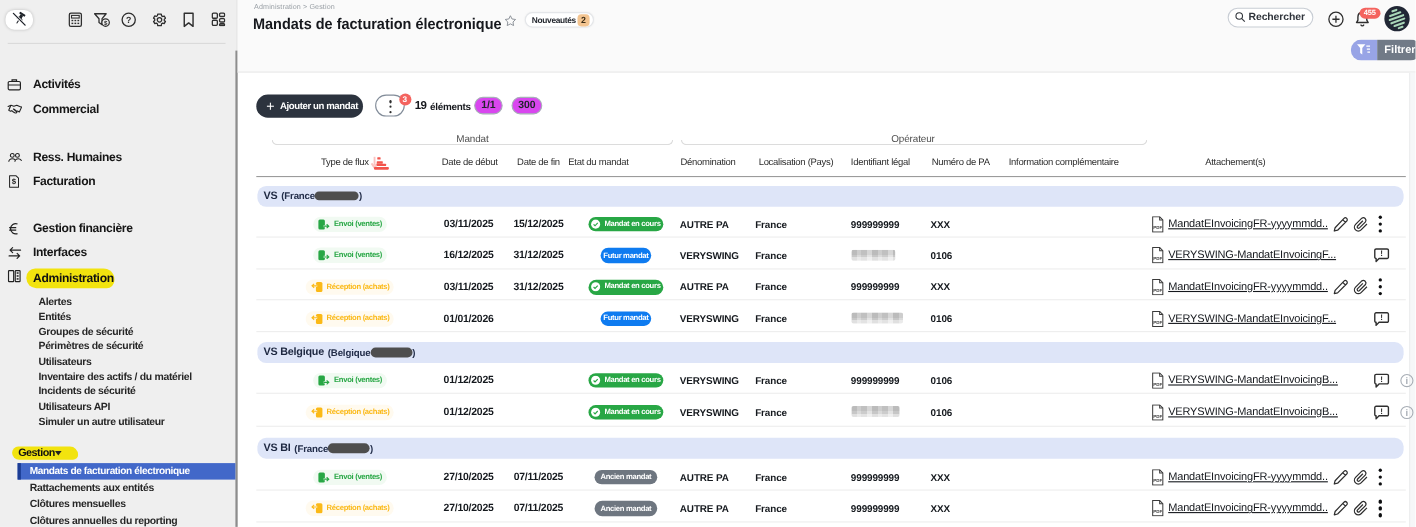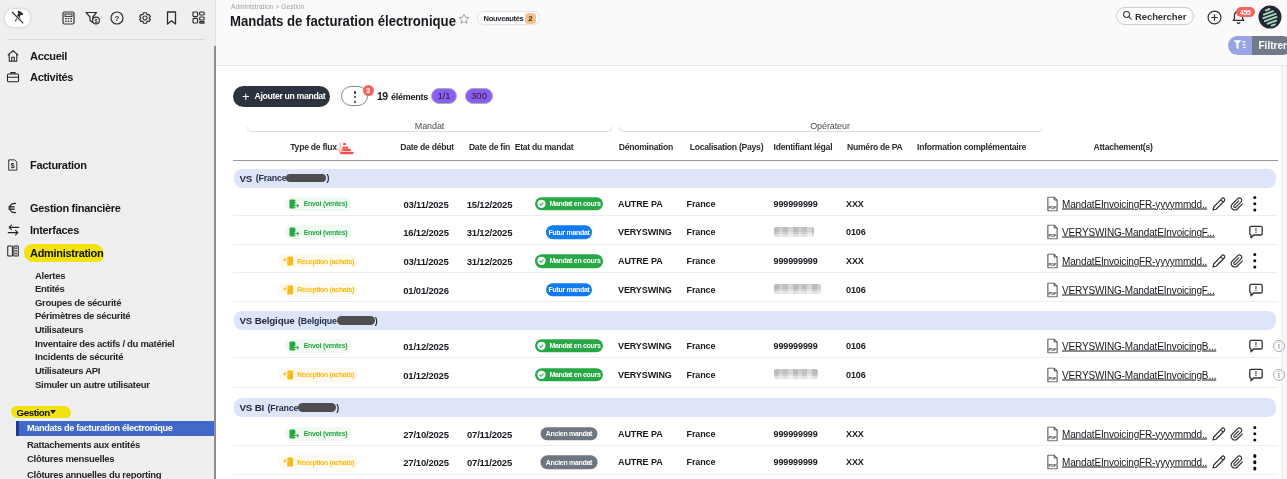--- a/index.html
+++ b/index.html
@@ -14,23 +14,23 @@
 .topico{position:absolute;top:11px}
 #sdiv{position:absolute;left:7px;top:38.5px;width:198px;height:1px;background:#dadada}
 .mi{position:absolute;left:0;width:216px;height:22px}
 .mi svg{position:absolute;left:6px;top:4px}
 .mi span{position:absolute;left:30px;top:50%;transform:translateY(-50%);font-size:11px;font-weight:700;letter-spacing:-0.3px;color:#161616;white-space:nowrap}
 .smi{position:absolute;left:35px;transform:translateY(-50%);font-size:9.5px;font-weight:700;letter-spacing:-0.3px;color:#262626;white-space:nowrap}
 .smi2{position:absolute;left:27px;transform:translateY(-50%);font-size:9.5px;font-weight:700;letter-spacing:-0.3px;color:#262626;white-space:nowrap}
 
 #topband{position:absolute;left:216px;top:0;width:1071px;height:66px;background:#fafafa;border-bottom:1px solid #e8e8e8}
 
-.opill{border:1px solid #a7aeb8;border-radius:9px;background:#8b5cf6;display:flex;align-items:center;justify-content:center;font-weight:400;color:#20242a}
-
-.hdr{position:absolute;font-size:8.6px;font-weight:700;color:#2c2c2c;white-space:nowrap;letter-spacing:-0.25px}
+.opill{border:1px solid #a7aeb8;border-radius:9px;background:#d946ef;display:flex;align-items:center;justify-content:center;font-weight:700;color:#20242a}
+
+.hdr{position:absolute;font-size:8.6px;font-weight:400;color:#2c2c2c;white-space:nowrap;letter-spacing:-0.25px}
 .hdrc{transform:translateX(-50%)}
 .garc{position:absolute;height:5px;border:1px solid #dcdcdc;border-top:none;border-radius:0 0 6px 6px}
 .glab{position:absolute;transform:translateX(-50%);font-size:9px;color:#4e4e4e;letter-spacing:-0.1px}
 .gbar{position:absolute;left:234px;width:1042px;height:19px;background:#dee5f8;border-radius:8px}
 .gbar .t{position:absolute;left:5.5px;top:0;height:19px;display:flex;align-items:center;white-space:nowrap;font-size:8.8px;font-weight:700;color:#232e4a;letter-spacing:-0.15px}
 .gbar .t b{font-size:9.8px;font-weight:800;color:#1d2740;letter-spacing:-0.2px;margin-right:3.5px}
 .gbar .t .bb{display:inline-block;width:40px;height:8.5px;background:#4e4e4e;border-radius:4.5px}
 .row{position:absolute;left:233px;width:1045px;height:29px;border-bottom:1px solid #ededed}
 .cc{position:absolute;top:calc(50% + 2.5px);transform:translate(-50%,-50%);white-space:nowrap}
 .cl{position:absolute;top:calc(50% + 2.5px);transform:translateY(-50%);white-space:nowrap}
@@ -101,34 +101,47 @@
         <rect x="1" y="1" width="4.6" height="4.6" rx="1"></rect>
         <rect x="7.6" y="1" width="4.6" height="3" rx="1"></rect>
         <rect x="1" y="7.4" width="4.6" height="4.6" rx="1"></rect>
         <rect x="7.6" y="6" width="4.6" height="3" rx="1"></rect>
         <rect x="7.6" y="10.6" width="4.6" height="1.6" rx="0.8"></rect>
       </g>
     </svg>
 <div id="sdiv"></div>
 <div id="sthumb"></div>
 
-<div class="mi" style="top:44.8px">
-      <svg width="14" height="14" viewBox="0 0 24 24">
-        <path fill="none" stroke="#222" stroke-width="1.8" stroke-linejoin="round" d="M3 10.5 12 3l9 7.5M5.5 8.8V21h13V8.8M9.8 21v-7h4.4v7"></path>
-      </svg>
-      <span>Accueil</span>
-    </div>
 <div class="mi" style="top:66.4px">
       <svg width="14" height="14" viewBox="0 0 24 24">
         <g fill="none" stroke="#222" stroke-width="1.8">
           <rect x="2.5" y="7" width="19" height="13" rx="2"></rect>
           <path d="M8.5 7V4.5h7V7M2.5 12.5h19"></path>
         </g>
       </svg>
       <span>Activités</span>
+    </div>
+<div class="mi" style="top:89px">
+      <svg width="15" height="14" viewBox="0 0 24 24">
+        <g fill="none" stroke="#222" stroke-width="1.7" stroke-linejoin="round" stroke-linecap="round">
+          <path d="M1.5 6.5l4.5-2 4.5 1.5L15 4.5l4.5 2 3 1-3.5 7.5-3-1.5"></path>
+          <path d="M5.5 5.5L2.5 12.5l2.8 1.3 1.8-.8 2.2 1.8 2.4 1.6 2 .4 1.6-1.6-5.5-4.7 2 .8 3.4 2.9"></path>
+        </g>
+      </svg>
+      <span>Commercial</span>
+    </div>
+<div class="mi" style="top:132.2px">
+      <svg width="15" height="14" viewBox="0 0 24 24">
+        <g fill="none" stroke="#222" stroke-width="1.7">
+          <circle cx="8" cy="9" r="3"></circle>
+          <circle cx="16" cy="9" r="3"></circle>
+          <path d="M2.5 19c0-2.8 2.3-4.8 5.5-4.8 2 0 3.6.8 4.6 2M12 19c0-2.8 2.3-4.8 5.5-4.8 2.4 0 4.4 1.4 5 3.4"></path>
+        </g>
+      </svg>
+      <span>Ress. Humaines</span>
     </div>
 <div class="mi" style="top:153.8px">
       <svg width="13" height="14" viewBox="0 0 24 24">
         <g fill="none" stroke="#222" stroke-width="1.7">
           <path d="M5 2.5h11l4 4V21.5H5z" stroke-linejoin="round"></path>
           <text x="12.2" y="17" font-size="13" text-anchor="middle" fill="#222" stroke="none" font-weight="bold">$</text>
         </g>
       </svg>
       <span>Facturation</span>
     </div>

